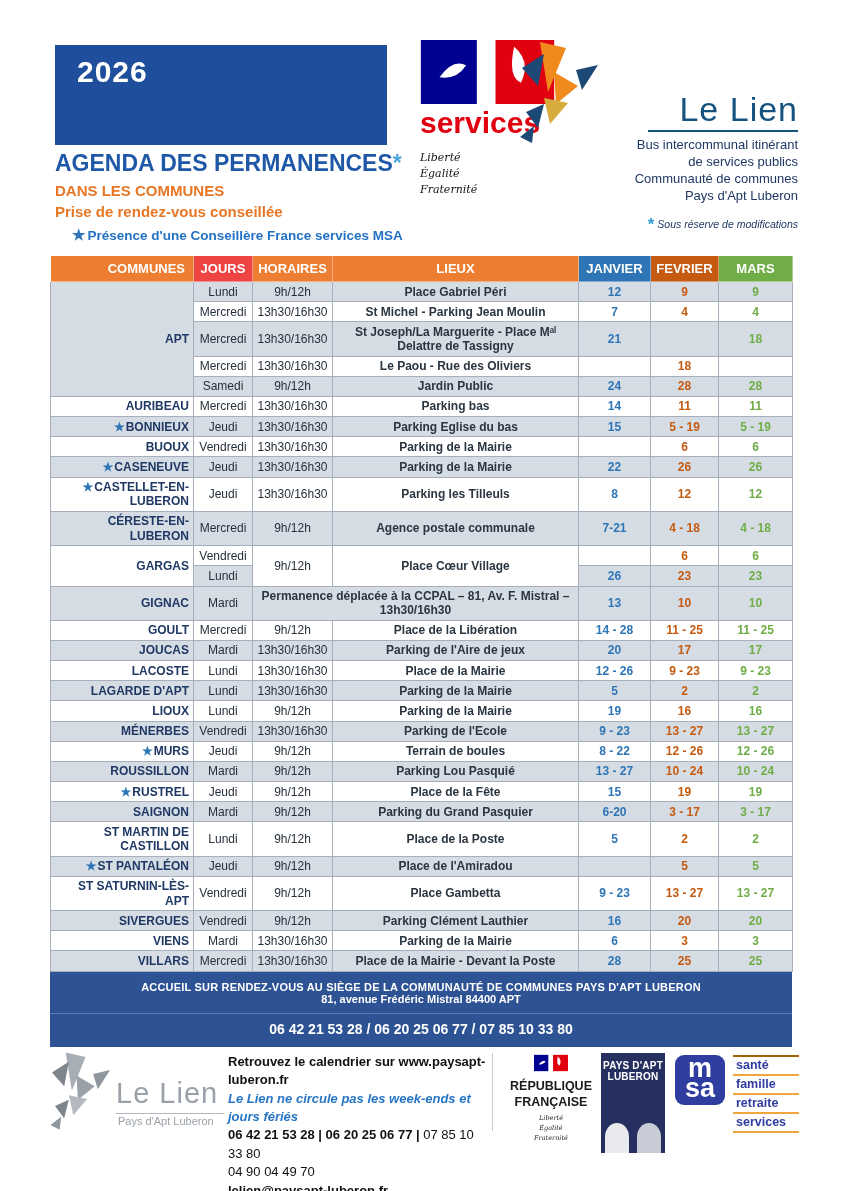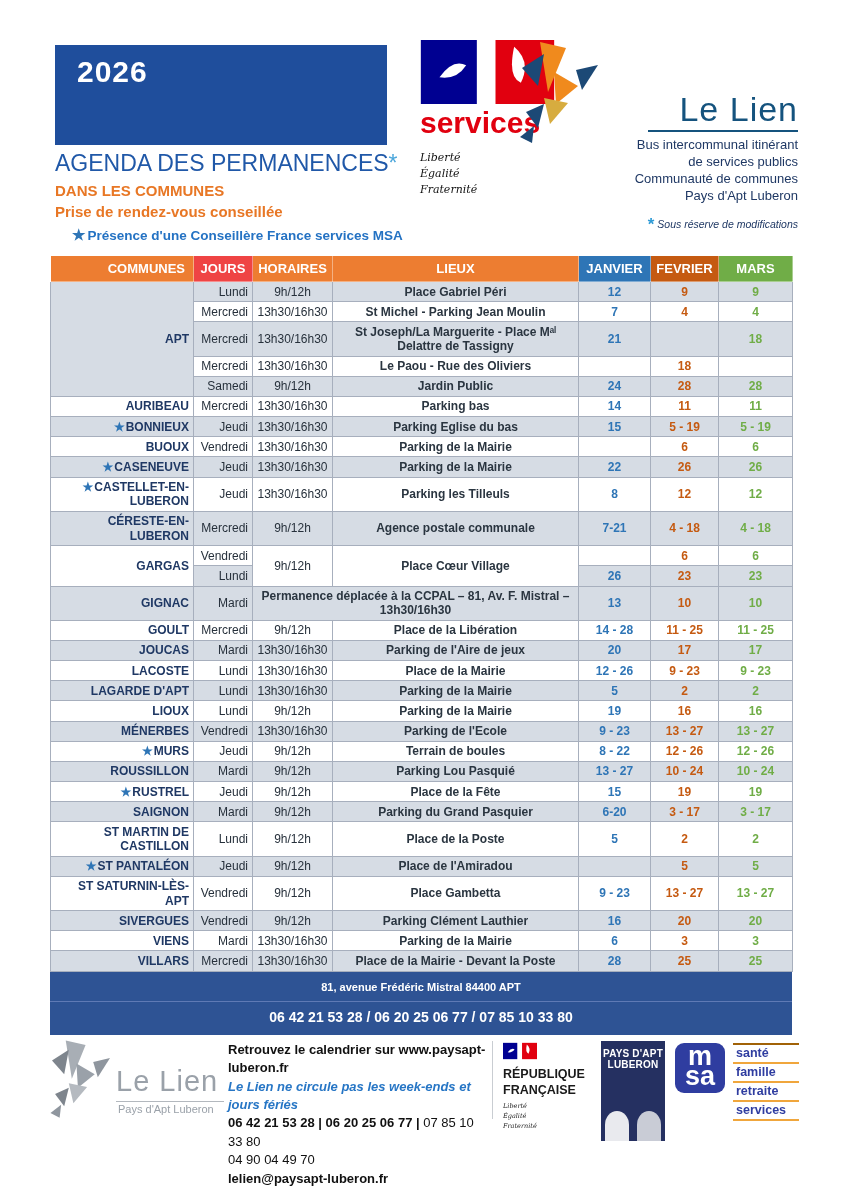--- a/index.html
+++ b/index.html
@@ -7,21 +7,21 @@
         font-family:"Liberation Sans",sans-serif;}
 
   
   .year-box{position:absolute;left:55px;top:45px;width:332px;height:100px;background:#1F4E9C;
             box-sizing:border-box;padding:10px 0 0 22px;color:#fff;}
   .year{font-size:30px;font-weight:bold;letter-spacing:1px;}
   .months{margin-top:16px;font-size:21px;font-weight:bold;letter-spacing:.5px;white-space:nowrap;}
   .m-jan{color:#9CC3E8;} .m-fev{color:#E2651F;} .m-mar{color:#7CBA4D;}
   .months .sep{color:#fff;padding:0 6px;}
 
-  .agenda-title{position:absolute;left:55px;top:150px;font-size:23px;font-weight:normal;color:#2058A8;white-space:nowrap;}
+  .agenda-title{position:absolute;left:55px;top:150px;font-size:23px;font-weight:bold;color:#2058A8;white-space:nowrap;}
   .agenda-title .ast{color:#4BA6DB;}
   .sub1{position:absolute;left:55px;top:182px;font-size:15px;font-weight:bold;color:#E87725;}
   .sub2{position:absolute;left:55px;top:203px;font-size:15px;font-weight:bold;color:#E87725;}
   .star-note{position:absolute;left:72px;top:226px;font-size:13.5px;font-weight:bold;color:#2472C3;}
   .star-note .star{color:#2E75B6;font-size:15px;margin-right:2px;}
 
   
   .fs-block{position:absolute;left:420px;top:40px;width:155px;}
   .fs-line1{font-size:30px;font-weight:bold;color:#2A337E;line-height:1.0;margin-top:4px;}
   .fs-line2{font-size:30px;font-weight:bold;color:#E1000F;line-height:1.0;}
@@ -42,21 +42,21 @@
 
   table.perm{border-collapse:collapse;width:742px;table-layout:fixed;}
   table.perm th{color:#fff;font-size:13px;font-weight:bold;height:26px;border:1px solid rgba(255,255,255,.4);
                 padding:0 4px;box-sizing:border-box;}
   table.perm th.h-commune{text-align:right;padding-right:8px;}
   table.perm td{border:1px solid #A7AFBD;font-size:12px;line-height:1.18;padding:2.5px 4px;
                 box-sizing:border-box;vertical-align:middle;}
   tr.rg td{background:#D6DCE4;} tr.rw td{background:#fff;}
   td.cell-gray{background:#D6DCE4 !important;} td.cell-white{background:#fff !important;}
   td.c-commune{text-align:right;font-weight:bold;color:#1F3864;padding-right:6px;}
-  td.c-day{text-align:right;color:#26303B;padding-left:5px;}
+  td.c-day{text-align:center;color:#26303B;padding-left:5px;}
   td.c-hours{text-align:center;color:#26303B;}
   td.c-place{text-align:center;font-weight:bold;color:#2A3540;}
   td.c-note{text-align:center;font-weight:bold;color:#2A3540;}
   td.c-jan{text-align:center;font-weight:bold;color:#2E75B6;font-size:13px;}
   td.c-fev{text-align:center;font-weight:bold;color:#C55A11;font-size:13px;}
   td.c-mar{text-align:center;font-weight:bold;color:#70AD47;font-size:13px;}
   .star{color:#2E75B6;margin-right:1px;}
 
   
   .cta{background:#2E5394;color:#fff;text-align:center;padding:9px 10px 10px;box-sizing:border-box;}
@@ -70,21 +70,21 @@
   .f-lelien{width:178px;position:relative;height:88px;flex:none;}
   .f-lelien-name{position:absolute;left:66px;top:26px;font-size:29px;color:#9AA1A9;letter-spacing:1px;
                  border-bottom:1px solid #B3B8BE;padding-bottom:3px;min-width:108px;}
   .f-lelien-sub{position:absolute;left:68px;top:64px;font-size:11px;color:#9AA1A9;}
   .f-info{width:262px;flex:none;font-size:13px;color:#111;line-height:1.42;padding-top:2px;}
   .f-info .cal{font-weight:bold;}
   .f-info .noweek{color:#2776C5;font-style:italic;font-weight:bold;}
   .f-info .ph-b{font-weight:bold;}
   .f-info .email{font-weight:bold;}
   .f-div{width:1px;background:#C9CDD2;height:78px;margin:2px 10px 0 2px;flex:none;}
-  .f-rf{width:96px;flex:none;padding-top:2px;}
+  .f-rf{width:96px;flex:none;padding-top:2px;text-align:center;}
   .f-rf-name{font-size:12.5px;font-weight:bold;color:#1a1a1a;line-height:1.1;margin-top:3px;}
   .f-rf-motto{margin-top:4px;font-family:"DejaVu Serif",serif;font-style:italic;font-size:6.5px;color:#222;line-height:1.5;}
   .f-pays{width:64px;height:100px;background:#253061;color:#fff;flex:none;margin:2px 10px 0 2px;
           position:relative;text-align:center;box-sizing:border-box;padding-top:7px;}
   .f-pays .t{font-size:10px;font-weight:bold;line-height:1.15;letter-spacing:.2px;}
   .f-pays svg{position:absolute;left:0;bottom:0;}
   .f-msa{display:flex;align-items:flex-start;gap:8px;flex:none;margin-top:4px;}
   .msa-box{width:50px;height:50px;background:#2F3DA0;border-radius:9px;color:#fff;text-align:center;
            font-weight:bold;box-sizing:border-box;padding-top:2px;}
   .msa-box .m{font-size:27px;line-height:.85;display:block;}
@@ -430,20 +430,21 @@
             <td class="c-hours">13h30/16h30</td>
             <td class="c-place">Place de la Mairie - Devant la Poste</td>
             <td class="c-jan">28</td>
             <td class="c-fev">25</td>
             <td class="c-mar">25</td>
           </tr>
         </tbody>
     </table>
 
     <div class="cta">
+      <div class="l1">ACCUEIL SUR RENDEZ-VOUS AU SIÈGE DE LA COMMUNAUTÉ DE COMMUNES PAYS D'APT LUBERON</div>
       <div class="l2">81, avenue Frédéric Mistral 84400 APT</div>
       <div class="rule"></div>
       <div class="phones">06 42 21 53 28 / 06 20 25 06 77 / 07 85 10 33 80</div>
     </div>
 
     <div class="footer">
       <div class="f-lelien">
         <svg width="62" height="84" viewBox="0 0 80 110">
           <polygon points="20,2 46,8 28,52" fill="#A8AEB5"></polygon>
           <polygon points="2,28 24,14 18,46" fill="#7E858D"></polygon>

